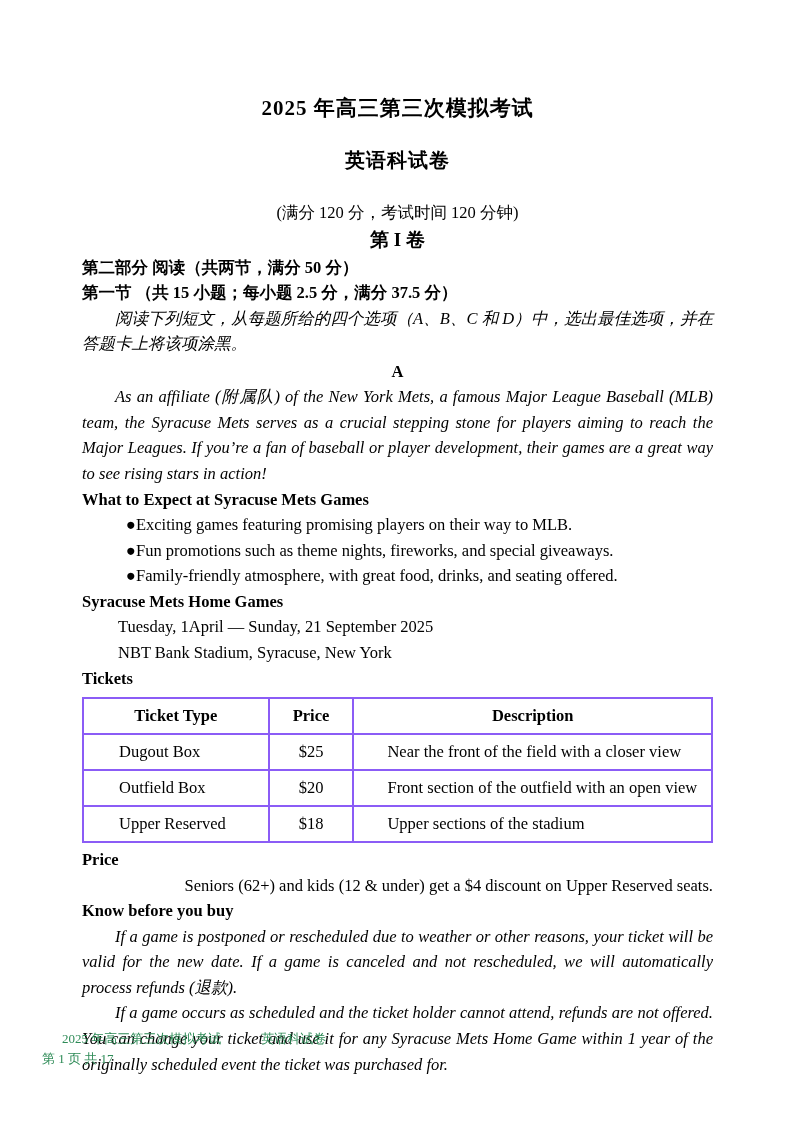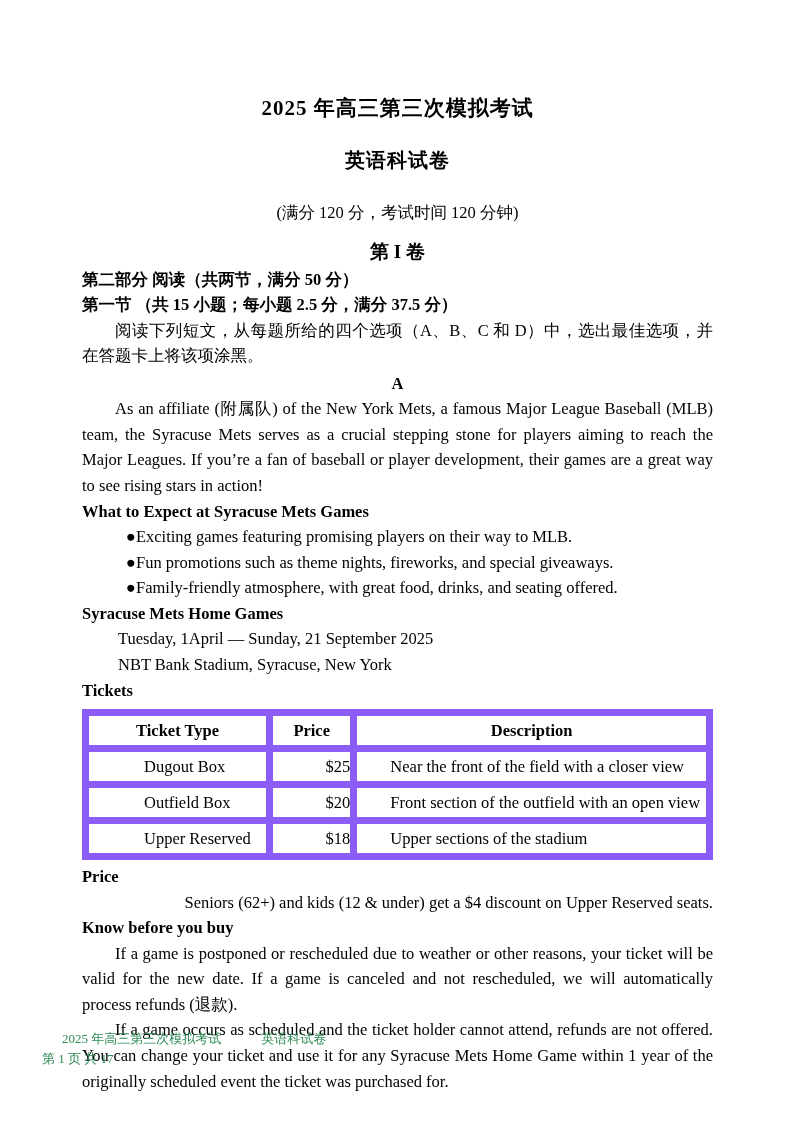--- a/index.html
+++ b/index.html
@@ -33,48 +33,47 @@
   }
   .meta {
     font-size: 16.5px;
     text-align: center;
     margin-top: 24px;
   }
   .volume {
     font-size: 19px;
     font-weight: bold;
     text-align: center;
-    margin-top: 12px;
   }
   .para { text-align: left; }
-  .justify { text-align: justify; }
+  .justify { text-align: justify; font-style: italic; }
   .indent { text-indent: 2em; }
   .passage-label {
     text-align: center;
     font-weight: bold;
     margin-top: 2px;
   }
   .bullets p { padding-left: 44px; }
   .sub-line { padding-left: 36px; }
   .note-line { padding-left: 33px; text-align: right; }
   table.tickets {
     width: 100%;
     border-collapse: collapse;
     margin-top: 6px;
     margin-bottom: 4px;
   }
   table.tickets th, table.tickets td {
-    border: 7px solid #8b5cf6;
+    border: 2px solid #8b5cf6;
     height: 36px;
     font-size: 16.5px;
     vertical-align: middle;
   }
   table.tickets th { font-weight: bold; text-align: center; }
-  table.tickets td.c1 { width: 29.5%; padding-left: 55px; }
-  table.tickets td.c2 { width: 13.5%; text-align: right; margin-left: 12px; }
+  table.tickets td.c1 { width: 29.5%; padding-left: 35px; }
+  table.tickets td.c2 { width: 13.5%; text-align: center; margin-left: 12px; }
   table.tickets td.c3 { width: 57%; padding-left: 33px; }
   table.tickets th.c1 { width: 29.5%; }
   table.tickets th.c2 { width: 13.5%; }
   table.tickets th.c3 { width: 57%; }
   .footer {
     position: absolute;
     left: 0;
     bottom: 62px;
     width: 100%;
     font-size: 13px;

